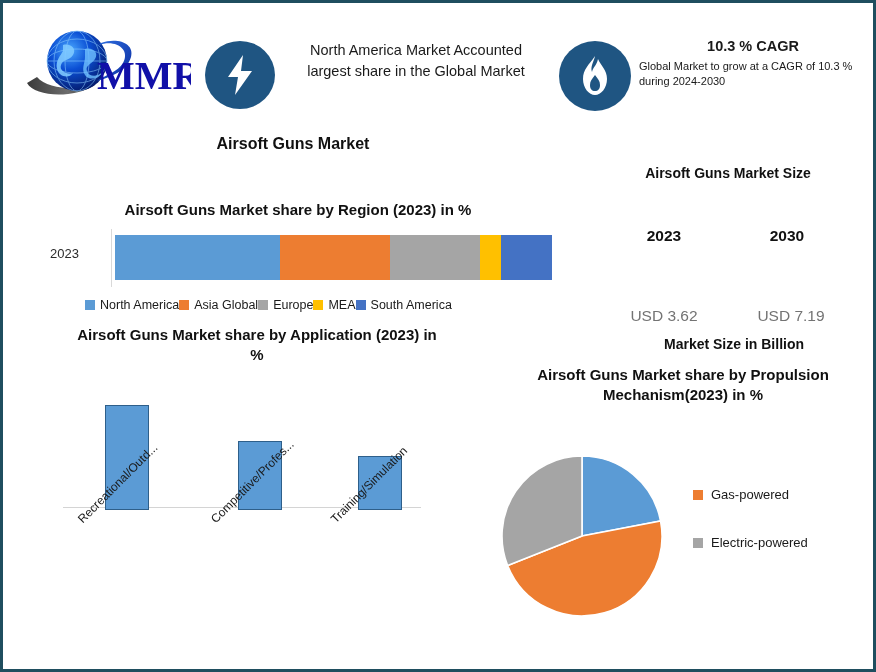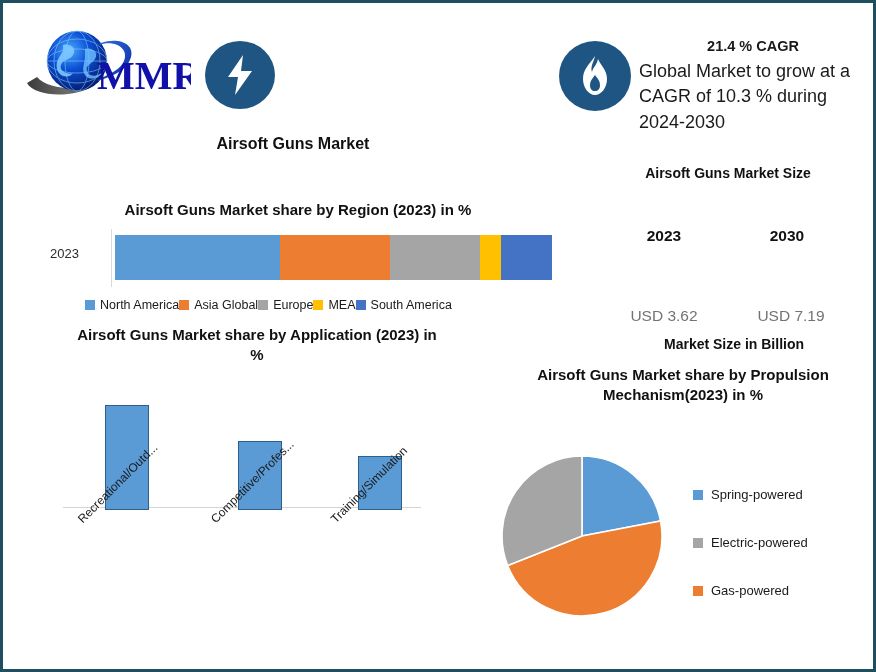--- a/index.html
+++ b/index.html
@@ -39,21 +39,21 @@
     font-size: 14.5px;
     line-height: 1.42;
     font-family: "Liberation Sans", sans-serif;
   }
   #hdr-left { left: 284px; top: 37px; width: 258px; }
   #hdr-right { left: 636px; top: 33px; width: 228px; text-align: left; }
   #hdr-right .cagr-head {
     font-weight: bold; font-size: 14.5px; display:block;
     text-align:center; margin-bottom: 2px;
   }
-  #hdr-right .cagr-body { display:block; font-size: 18px; line-height: 1.43; }
+  #hdr-right .cagr-body { display:block; font-size: 11px; line-height: 1.43; }
 
   
   .title {
     position: absolute;
     font-weight: bold;
     color: #111;
     text-align: center;
   }
   #title-main   { left: 110px; top: 132px; width: 360px; font-size: 16px; }
   #title-region { left:  55px; top: 198px; width: 480px; font-size: 15px; }
@@ -170,23 +170,24 @@
     </svg>
   </div>
 
   <div class="icon-circle" id="flame-circle">
     <svg width="32" height="42" viewBox="0 0 32 42">
       <path d="M16 1 C10 10 4 14 4 24 C4 33 10 40 16 40 C22 40 28 33 28 24 C28 15 22 11 19 4 C18 10 14 12 13 17 C11 12 15 6 16 1 Z" fill="#ffffff"></path>
       <path d="M16 20 C13 24 11 26 11 30 C11 34 13 36 16 36 C19 36 21 34 21 30 C21 26 19 24 16 20 Z" fill="#1f5582"></path>
     </svg>
   </div>
 
+  <div class="hdr-text" id="hdr-left">North America Market Accounted largest share in the Global Market</div>
 
   <div class="hdr-text" id="hdr-right">
-    <span class="cagr-head">21.4 % CAGR</span>
+    <span class="cagr-head">10.3 % CAGR</span>
     <span class="cagr-body">Global Market to grow at a CAGR of 10.3 % during 2024-2030</span>
   </div>
 
   <div class="title" id="title-main">Airsoft Guns Market</div>
   <div class="title" id="title-region">Airsoft Guns Market share by Region (2023) in %</div>
   <div class="title" id="title-app">Airsoft Guns Market share by Application (2023) in %</div>
   <div class="title" id="title-size">Airsoft Guns Market Size</div>
   <div class="title" id="title-prop">Airsoft Guns Market share by Propulsion Mechanism(2023) in %</div>
 
   <div id="stack-wrap">
@@ -239,26 +240,22 @@
   <div class="size-val" id="val-2030">USD 7.19</div>
   <div id="size-caption">Market Size in Billion</div>
 
   <svg id="pie-svg" viewBox="0 0 166 166">
       <path d="M 83 83 L 83 3 A 80 80 0 0 1 161.5829800582951 68.00949483314203 Z" fill="#5b9bd5" stroke="#ffffff" stroke-width="1.6"></path>
       <path d="M 83 83 L 161.5829800582951 68.00949483314203 A 80 80 0 0 1 8.617881128939914 112.44996421477428 Z" fill="#ed7d31" stroke="#ffffff" stroke-width="1.6"></path>
       <path d="M 83 83 L 8.617881128939914 112.44996421477428 A 80 80 0 0 1 82.99999999999999 3 Z" fill="#a5a5a5" stroke="#ffffff" stroke-width="1.6"></path>
     </svg>
   <div id="pie-legend">
       <div class="lg">
-        <span class="sw" style="background: rgb(91, 155, 213);"></span>
-        <span>Spring-powered</span>
+        <span class="sw" style="background: rgb(237, 125, 49);"></span>
+        <span>Gas-powered</span>
       </div>
       <div class="lg">
         <span class="sw" style="background: rgb(165, 165, 165);"></span>
         <span>Electric-powered</span>
       </div>
-      <div class="lg">
-        <span class="sw" style="background: rgb(237, 125, 49);"></span>
-        <span>Gas-powered</span>
-      </div>
     </div>
 
 </div>
 
 </body></html>

